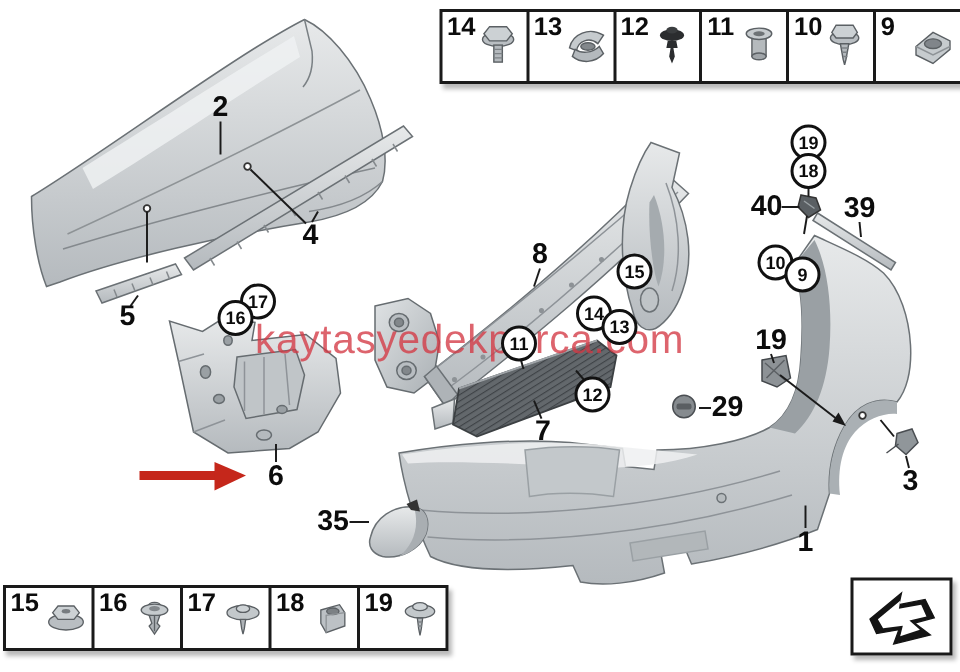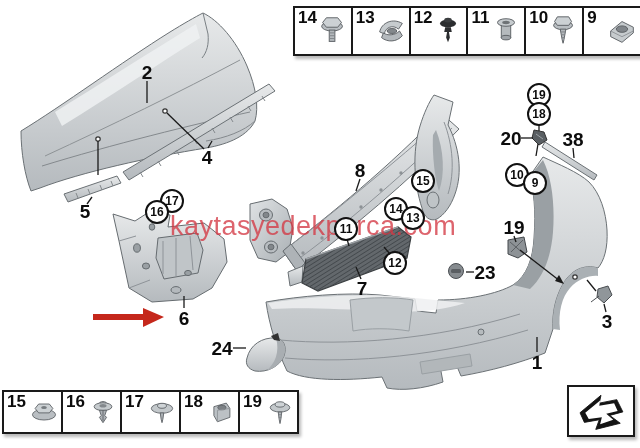--- a/index.html
+++ b/index.html
@@ -221,25 +221,25 @@
   </svg>
 
   <div class="watermark">kaytasyedekparca.com</div>
 
   <div class="plain-callout" style="left:147px;top:72px">2</div>
   <div class="plain-callout" style="left:207px;top:157px">4</div>
   <div class="plain-callout" style="left:85px;top:211px">5</div>
   <div class="plain-callout" style="left:184px;top:318px">6</div>
   <div class="plain-callout" style="left:360px;top:170px">8</div>
   <div class="plain-callout" style="left:362px;top:288px">7</div>
-  <div class="plain-callout" style="left:511px;top:138px">20</div>
-  <div class="plain-callout" style="left:573px;top:139px">38</div>
+  <div class="plain-callout" style="left:511px;top:138px">40</div>
+  <div class="plain-callout" style="left:573px;top:139px">39</div>
   <div class="plain-callout" style="left:514px;top:227px">19</div>
-  <div class="plain-callout" style="left:485px;top:272px">23</div>
-  <div class="plain-callout" style="left:222px;top:348px">24</div>
+  <div class="plain-callout" style="left:485px;top:272px">29</div>
+  <div class="plain-callout" style="left:222px;top:348px">35</div>
   <div class="plain-callout" style="left:537px;top:362px">1</div>
   <div class="plain-callout" style="left:607px;top:321px">3</div>
 
   <div class="circled-callout" style="left:172px;top:201px">17</div>
   <div class="circled-callout" style="left:157px;top:212px">16</div>
   <div class="circled-callout" style="left:423px;top:181px">15</div>
   <div class="circled-callout" style="left:396px;top:209px">14</div>
   <div class="circled-callout" style="left:413px;top:218px">13</div>
   <div class="circled-callout" style="left:346px;top:229px">11</div>
   <div class="circled-callout" style="left:395px;top:263px">12</div>

